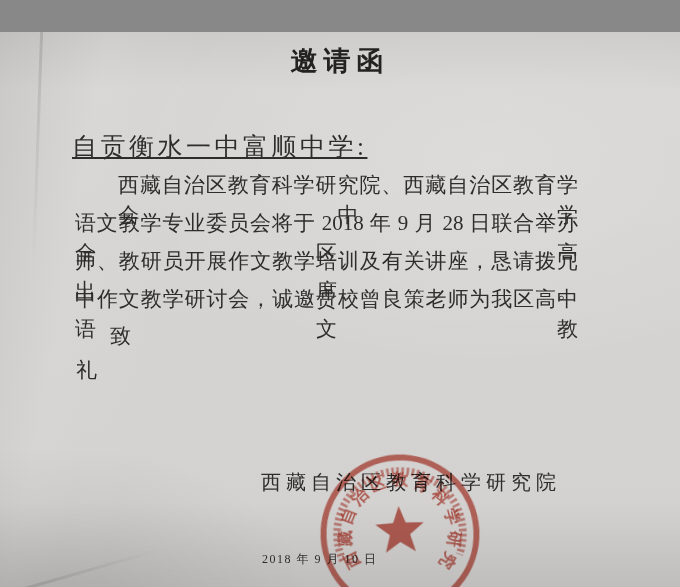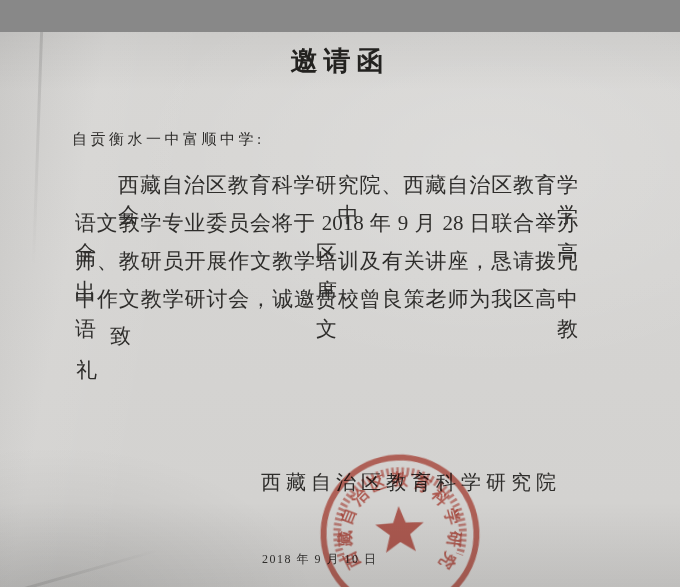--- a/index.html
+++ b/index.html
@@ -27,21 +27,21 @@
     background:linear-gradient(to right, rgba(0,0,0,.14), rgba(0,0,0,0));
     transform:rotate(-16deg);
   }
   .title{
     position:absolute;left:0;top:11px;width:680px;
     text-align:center;font-size:27px;font-weight:700;letter-spacing:6px;
     color:#232220;
   }
   .salutation{
     position:absolute;left:72px;top:98px;
-    font-size:15px;letter-spacing:3.5px;
+    font-size:25px;letter-spacing:3.5px;text-decoration:underline;
   }
   .body-lines{
     position:absolute;left:75px;top:138px;width:503px;
     font-size:21px;
   }
   .body-line{
     height:38px;line-height:30px;
     text-align:justify;text-align-last:justify;
   }
   .body-line.indent{padding-left:43px;}

